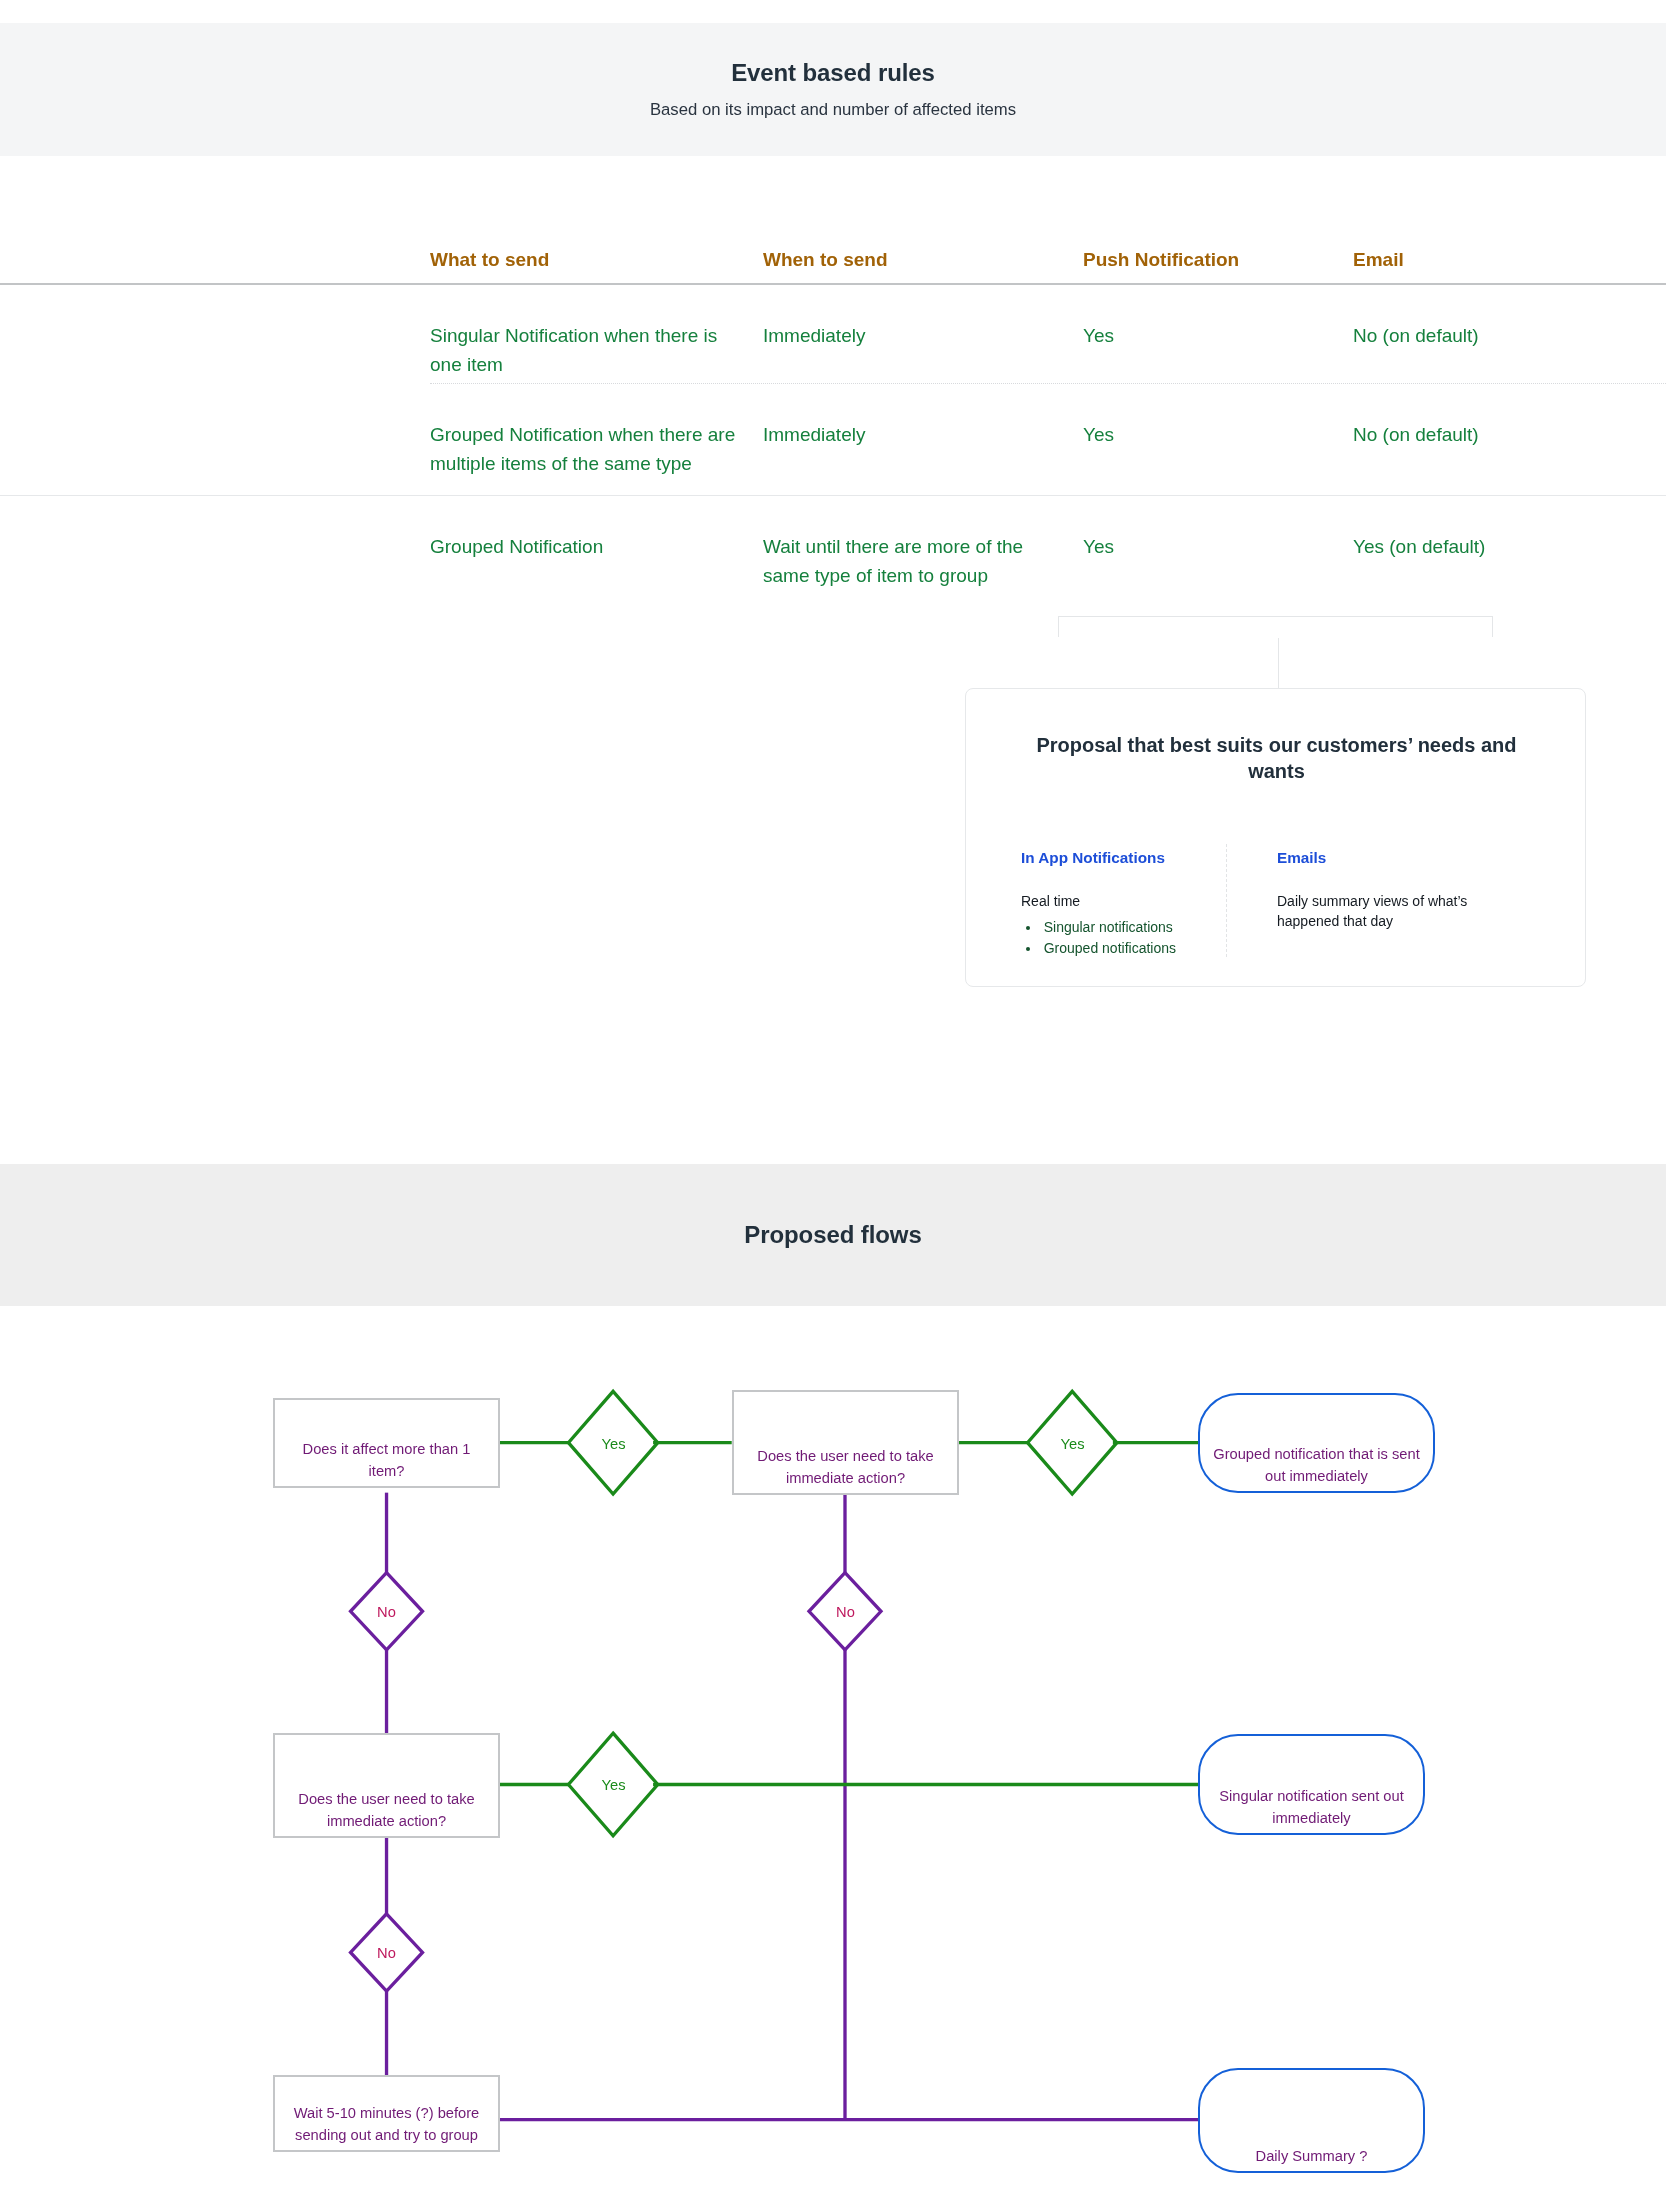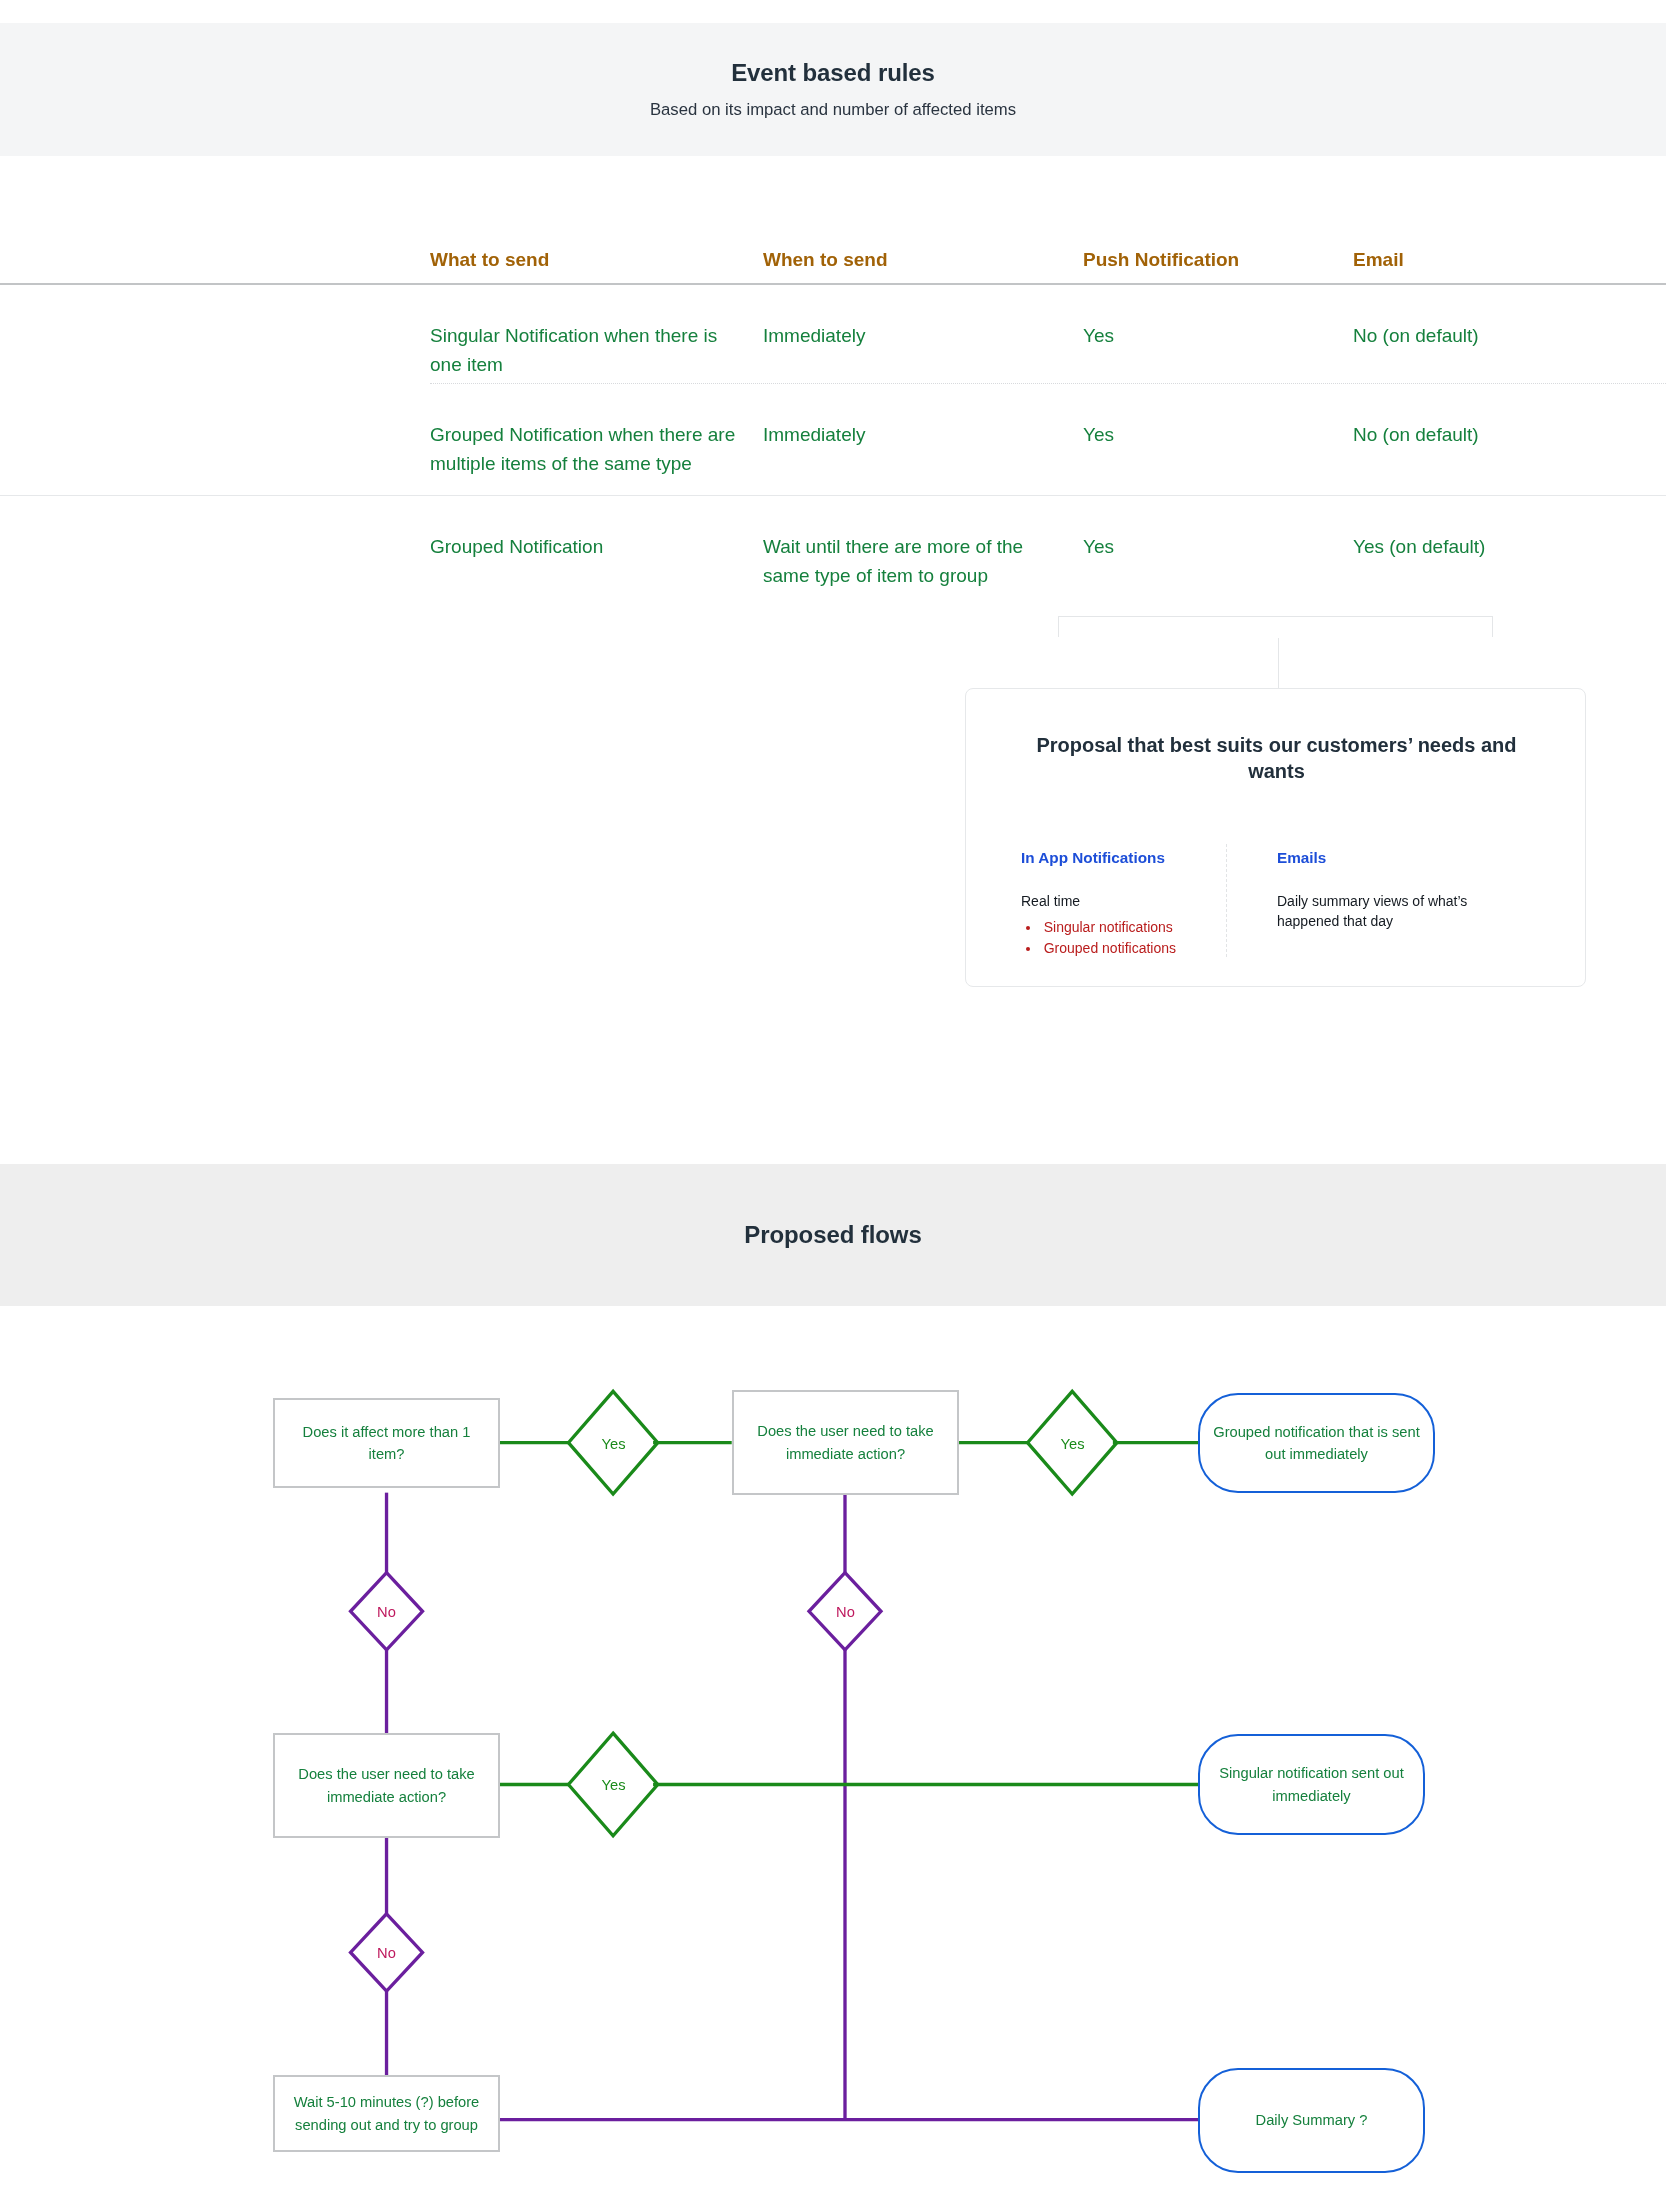--- a/index.html
+++ b/index.html
@@ -179,39 +179,39 @@
   .prop-p {
     margin-top: 24px;
     font-size: 14px;
     font-weight: 400;
     color: #141a21;
     line-height: 1.45;
   }
   .prop-list {
     margin: 5.3px 0 0 20px;
     font-size: 14px;
-    color: #b91c1c;
+    color: #14532d;
     line-height: 1.55;
   }
   .prop-list li { padding-left: 2.7px; }
 
   
   .flow { position: absolute; left: 0; top: 0; width: 1666px; height: 2205px; }
   .flow svg { position: absolute; left: 0; top: 0; }
 
   .fnode {
     position: absolute;
     display: flex;
-    align-items: center;
+    align-items: flex-end;
     justify-content: center;
     text-align: center;
     background: #ffffff;
     font-size: 14.7px;
     line-height: 1.5;
-    color: #15803d;
+    color: #701a75;
     padding: 4px 9.3px;
   }
   .fnode--rect {
     border: 2px solid #c4c6c8;
   }
   .fnode--pill {
     border: 2.7px solid #1460d8;
     border-radius: 40px;
   }
   .flabel {

